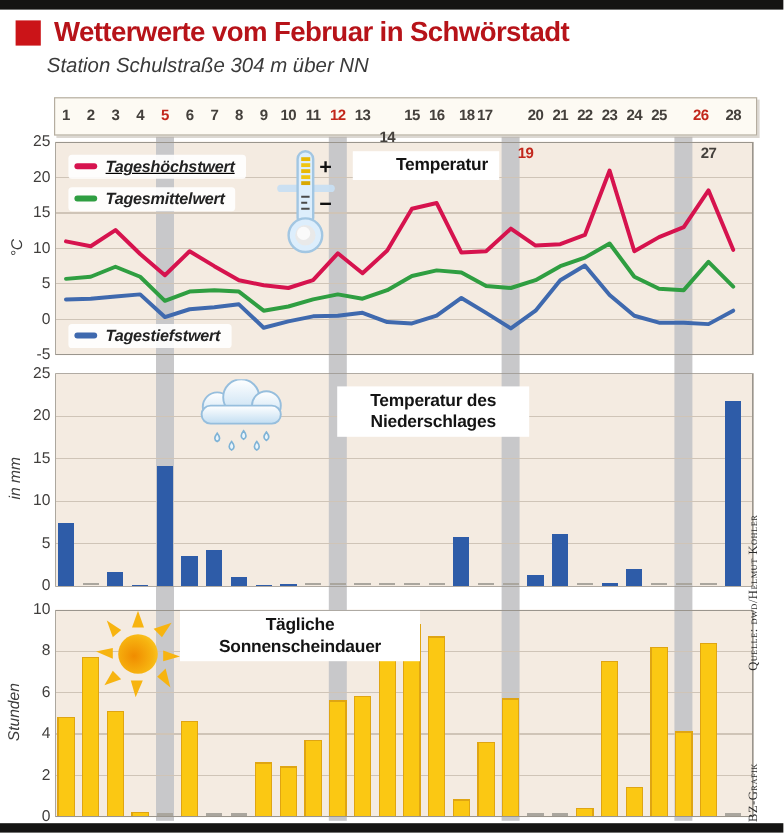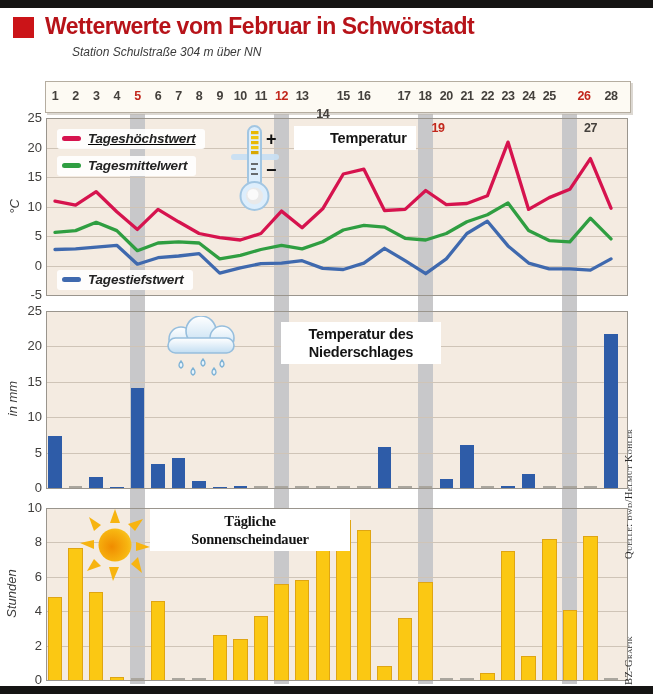--- a/index.html
+++ b/index.html
@@ -3,21 +3,21 @@
 <meta charset="utf-8">
 <style>
   html,body{margin:0;padding:0;background:#fff;}
   .canvas{position:relative;width:653px;height:694px;background:#fff;
           font-family:"Liberation Sans",sans-serif;}
   .bar-top,.bar-bottom{position:absolute;left:0;width:653px;height:8px;background:#151413;}
   .bar-top{top:0;} .bar-bottom{top:686px;}
   .bullet{position:absolute;left:13px;top:17px;width:21px;height:21px;background:#cb1418;}
   .title{position:absolute;left:45px;top:13px;font-size:23px;font-weight:700;
          color:#b71319;letter-spacing:-0.5px;white-space:nowrap;}
-  .subtitle{position:absolute;left:72px;top:45px;font-size:12px;font-style:italic;
+  .subtitle{position:absolute;left:39px;top:45px;font-size:17px;font-style:italic;
             color:#3a3a3a;white-space:nowrap;}
   .daystrip{position:absolute;left:45px;top:81px;width:584px;height:30px;background:#fdfaf3;
             border:1px solid #b5ada0;box-shadow:2px 2px 0 rgba(185,178,165,.5);z-index:3;}
   .daynum{position:absolute;top:89px;width:22px;text-align:center;font-size:12.5px;
           font-weight:700;color:#44403c;letter-spacing:-0.5px;z-index:4;}
   .daynum.sun{color:#c2271c;}
   .panel-bg{position:absolute;left:46px;width:582px;background:#f4ebe1;z-index:1;}
   .stripe{position:absolute;top:114px;height:570px;width:15px;z-index:2;}
   .chart-svg{position:absolute;left:46px;z-index:3;}
   .ytick{position:absolute;left:8px;width:34px;text-align:right;font-size:13px;
@@ -57,21 +57,21 @@
       <span class="daynum" style="left:188.1px;">8</span>
       <span class="daynum" style="left:208.7px;">9</span>
       <span class="daynum" style="left:229.3px;">10</span>
       <span class="daynum" style="left:249.9px;">11</span>
       <span class="daynum sun" style="left:270.5px;">12</span>
       <span class="daynum" style="left:291.1px;">13</span>
       <span class="daynum" style="left:311.7px;margin-top:18px;">14</span>
       <span class="daynum" style="left:332.3px;">15</span>
       <span class="daynum" style="left:352.9px;">16</span>
       <span class="daynum" style="left:393px;">17</span>
-      <span class="daynum" style="left:414px;">18</span>
+      <span class="daynum" style="left:378px;">18</span>
       <span class="daynum sun" style="left:427px;margin-top:32px;">19</span>
       <span class="daynum" style="left:435.3px;">20</span>
       <span class="daynum" style="left:455.9px;">21</span>
       <span class="daynum" style="left:476.4px;">22</span>
       <span class="daynum" style="left:497.0px;">23</span>
       <span class="daynum" style="left:517.6px;">24</span>
       <span class="daynum" style="left:538.2px;">25</span>
       <span class="daynum sun" style="left:573px;">26</span>
       <span class="daynum" style="left:579.4px;margin-top:32px;">27</span>
       <span class="daynum" style="left:600.0px;">28</span>
@@ -206,21 +206,21 @@
   <div class="chip" style="left:57px;top:270px;">
     <span class="sw" id="sw2" style="background: rgb(63, 105, 174);"></span>
     <span class="lab">Tagestiefstwert</span>
   </div>
 
   <div class="tbox" style="left:294px;top:126px;padding-left:36px;">Temperatur</div>
   <div class="tbox" style="left:281px;top:322px;width:142px;">
     <div>Temperatur des</div>
     <div>Niederschlages</div>
   </div>
-  <div class="tbox" style="left:150px;top:509px;width:182px;font-family:Liberation Serif, serif;">
+  <div class="tbox" style="left:150px;top:509px;width:182px;">
     <div>Tägliche</div>
     <div>Sonnenscheindauer</div>
   </div>
 
   <svg class="icon" style="left:229px;top:123px;" width="56" height="95" viewBox="0 0 56 95">
     <rect x="2" y="31" width="48" height="6" rx="3" fill="#c8dff2" opacity="0.95"></rect>
     <rect x="19" y="3" width="13" height="62" rx="6.5" fill="#ddeefc" stroke="#a2c6e2" stroke-width="2"></rect>
     <circle cx="25.5" cy="73" r="14" fill="#ddeefc" stroke="#a2c6e2" stroke-width="2"></circle>
     <circle cx="25.5" cy="73" r="8.5" fill="#e9e9e9"></circle>
     <circle cx="24" cy="71.5" r="5.5" fill="#fafafa"></circle>

